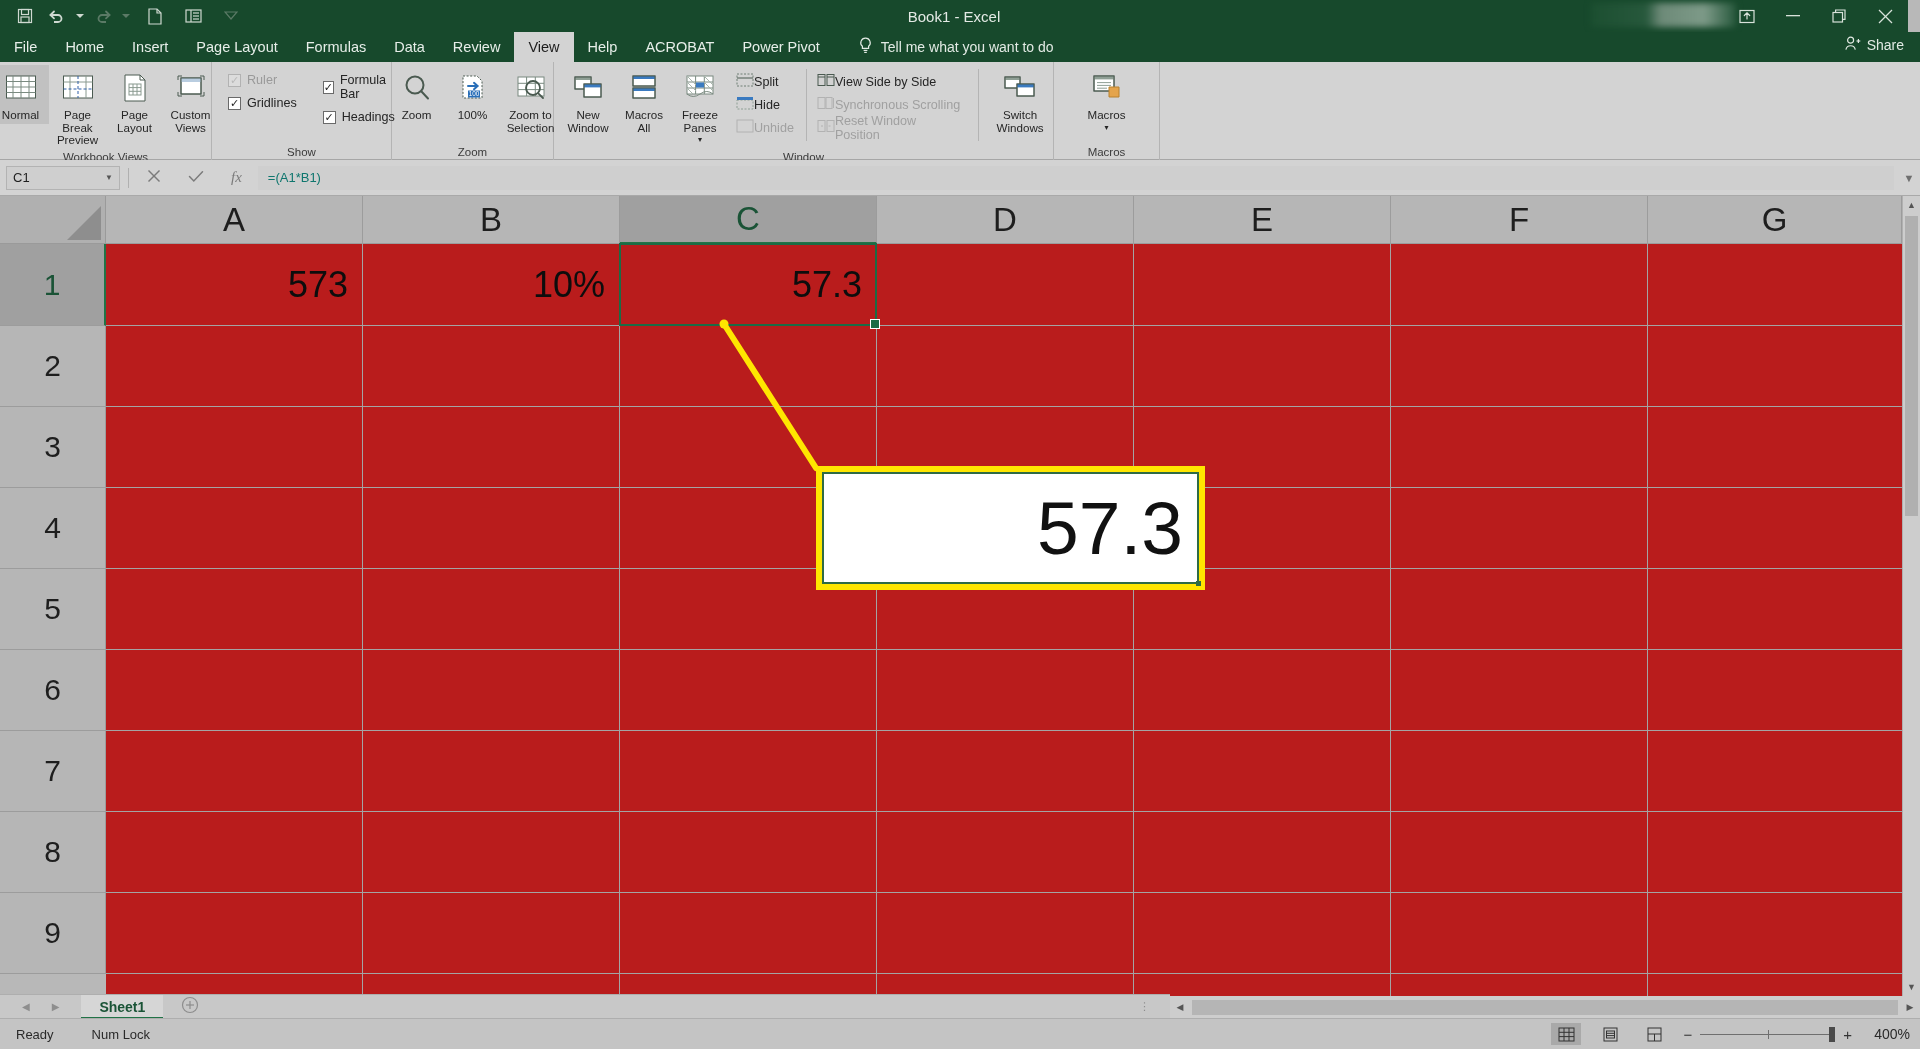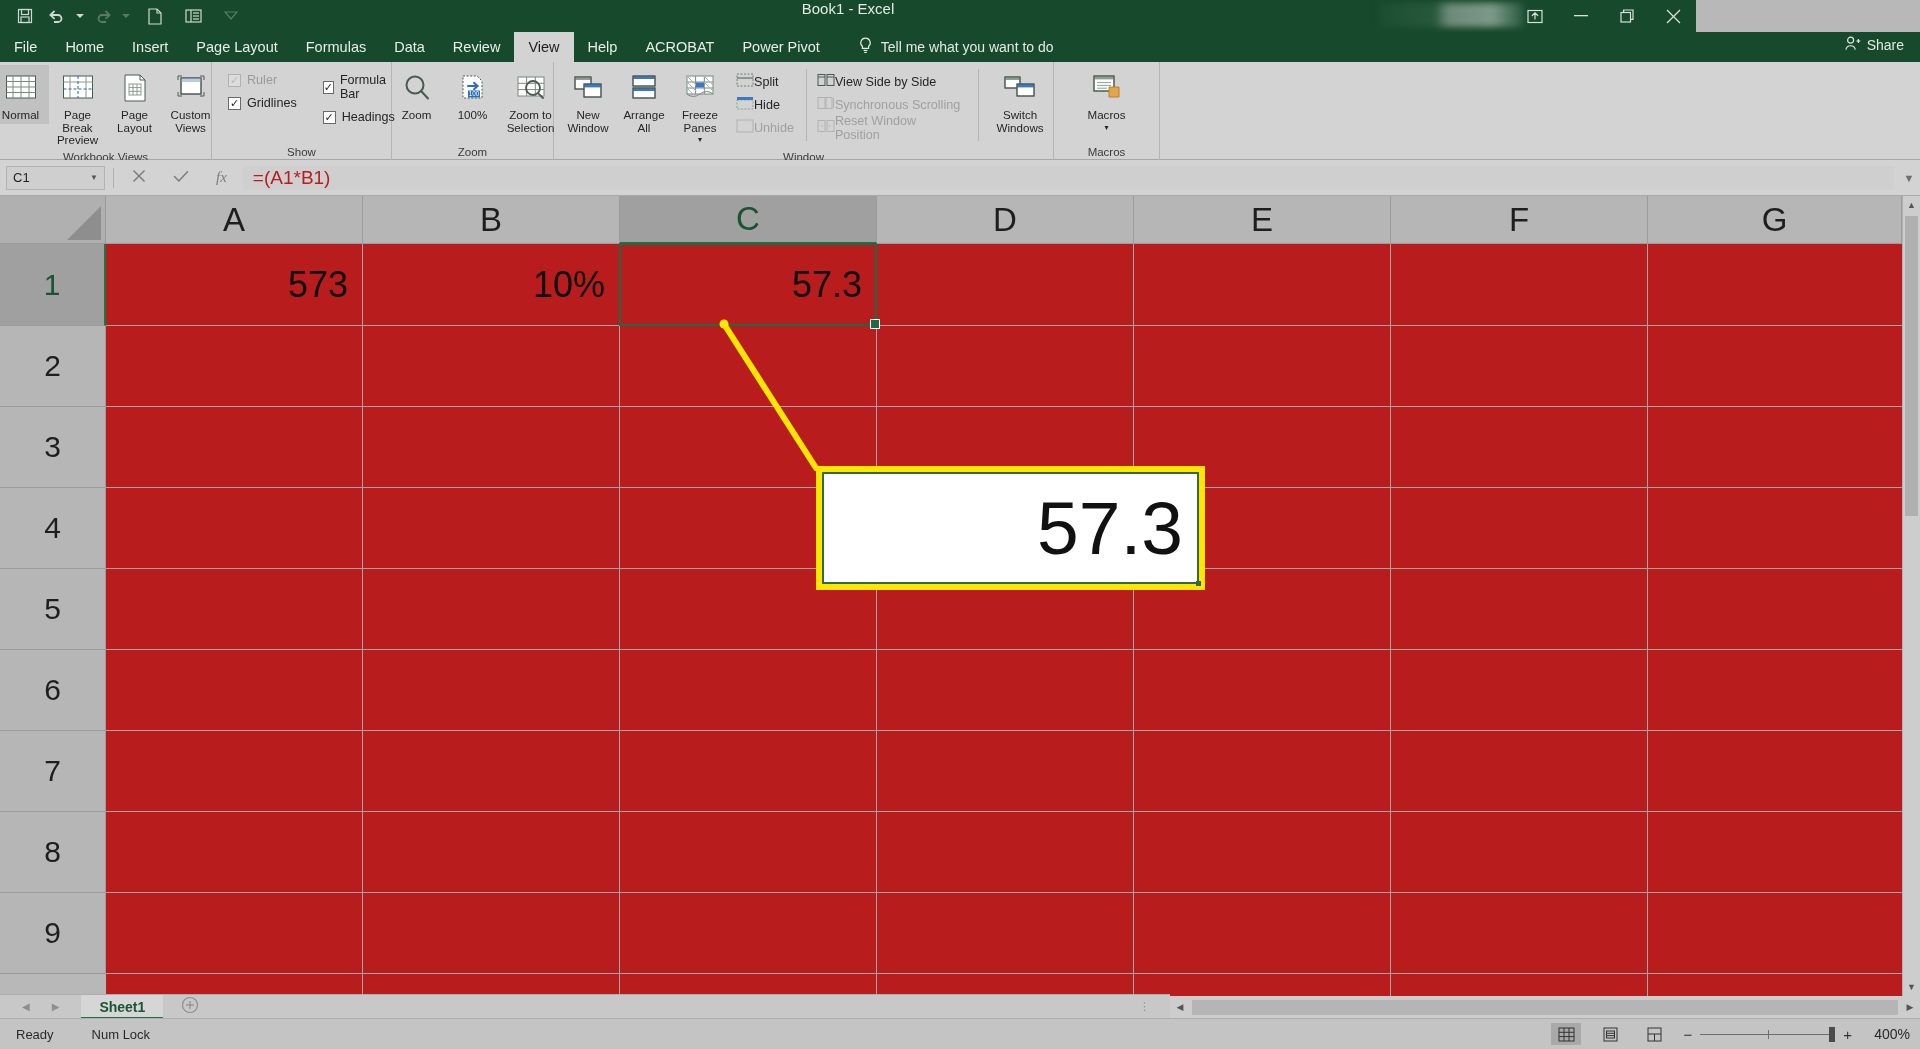--- a/index.html
+++ b/index.html
@@ -6,23 +6,23 @@
   html, body {
     width: 1920px; height: 1049px;
     overflow: hidden;
     font-family: "Liberation Sans", sans-serif;
     background: #b8b8b8;
   }
   #app { position: relative; width: 1920px; height: 1049px; }
 
   
   .titlebar {
-    position: absolute; top: 0; left: 0; width: 1696px; height: 32px;
+    position: absolute; top: 0; left: 0; width: 1908px; height: 32px;
     background: #17492c;
-    display: flex; 
+    display: flex; align-items: center;
   }
   .qat { display: flex; align-items: center; padding-left: 10px; gap: 2px; }
   .qat-btn {
     width: 30px; height: 26px;
     display: flex; align-items: center; justify-content: center;
     color: #cfd9d1;
   }
   .qat-btn.disabled { color: #5b7a66; }
   .qat-btn svg { display:block; }
   .title-center {
@@ -104,30 +104,30 @@
   .smallrow.dim { color:#a0a0a0; }
   .sm-col { display:flex; flex-direction:column; gap:4px; padding-top:7px; }
 
   
   .fbar {
     position:absolute; top:160px; left:0; width:1920px; height:36px;
     background:#d3d3d3; display:flex; align-items:center;
     border-bottom:1px solid #a9a9a9;
   }
   .namebox {
-    margin-left:6px; width:99px; height:24px; background:#cfcfcf;
+    margin-left:6px; width:114px; height:24px; background:#cfcfcf;
     border:1px solid #b3b3b3; display:flex; align-items:center;
     padding:0 6px; font-size:13px; color:#1f1f1f; justify-content:space-between;
   }
   .fb-sep { width:1px; height:20px; background:#b0b0b0; margin:0 8px; }
   .fb-icons { display:flex; align-items:center; gap:27px; padding:0 10px; color:#7b7b7b; }
   .fb-input {
     flex:1; height:24px; background:#cfcfcf; margin-left:6px; margin-right:4px;
     display:flex; align-items:center; padding-left:10px;
-    font-size:19px; color:#b91c1c;
+    font-size:13px; color:#0f766e;
   }
   .fb-expand { width:22px; text-align:center; color:#6f6f6f; font-size:11px; }
 
   
   .gridwrap { position:absolute; top:196px; left:0; width:1920px; height:800px; overflow:hidden; }
   .corner {
     position:absolute; left:0; top:0; width:106px; height:48px;
     background:#b0b0b0; border-right:1px solid #9a9a9a; border-bottom:1px solid #9a9a9a;
   }
   .corner::after {
@@ -500,21 +500,21 @@
           <span class="ico">
             <svg width="32" height="30" viewBox="0 0 32 30" fill="none" stroke="#4a5a50" stroke-width="1">
               <rect x="5" y="3" width="22" height="10" fill="#fff"></rect>
                 <rect x="5" y="3" width="22" height="3" fill="#3a7ac0" stroke="none"></rect>
                 <rect x="5" y="3" width="22" height="10"></rect>
               <rect x="5" y="15" width="22" height="10" fill="#fff"></rect>
                 <rect x="5" y="15" width="22" height="3" fill="#3a7ac0" stroke="none"></rect>
                 <rect x="5" y="15" width="22" height="10"></rect>
             </svg>
           </span>
-          <span>Arrange All</span>
+          <span>Macros All</span>
         </div>
         <div class="bigbtn" style="width:52px">
           <span class="ico">
             <svg width="32" height="30" viewBox="0 0 32 30" fill="none" stroke="#7a8a80" stroke-width="1">
               <rect x="3" y="3" width="26" height="18" fill="#fff"></rect>
               <line x1="3" y1="9" x2="29" y2="9"></line>
                 <line x1="3" y1="15" x2="29" y2="15"></line>
               <line x1="11.6" y1="3" x2="11.6" y2="21"></line>
                 <line x1="20.3" y1="3" x2="20.3" y2="21"></line>
               <rect x="12" y="9.5" width="8" height="5" fill="#3a7ac0" stroke="none"></rect>

